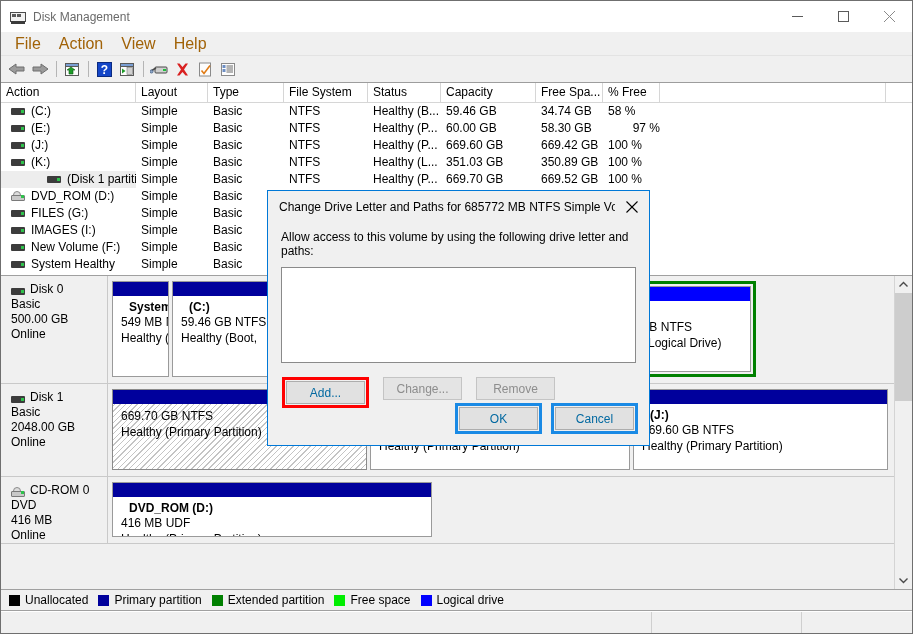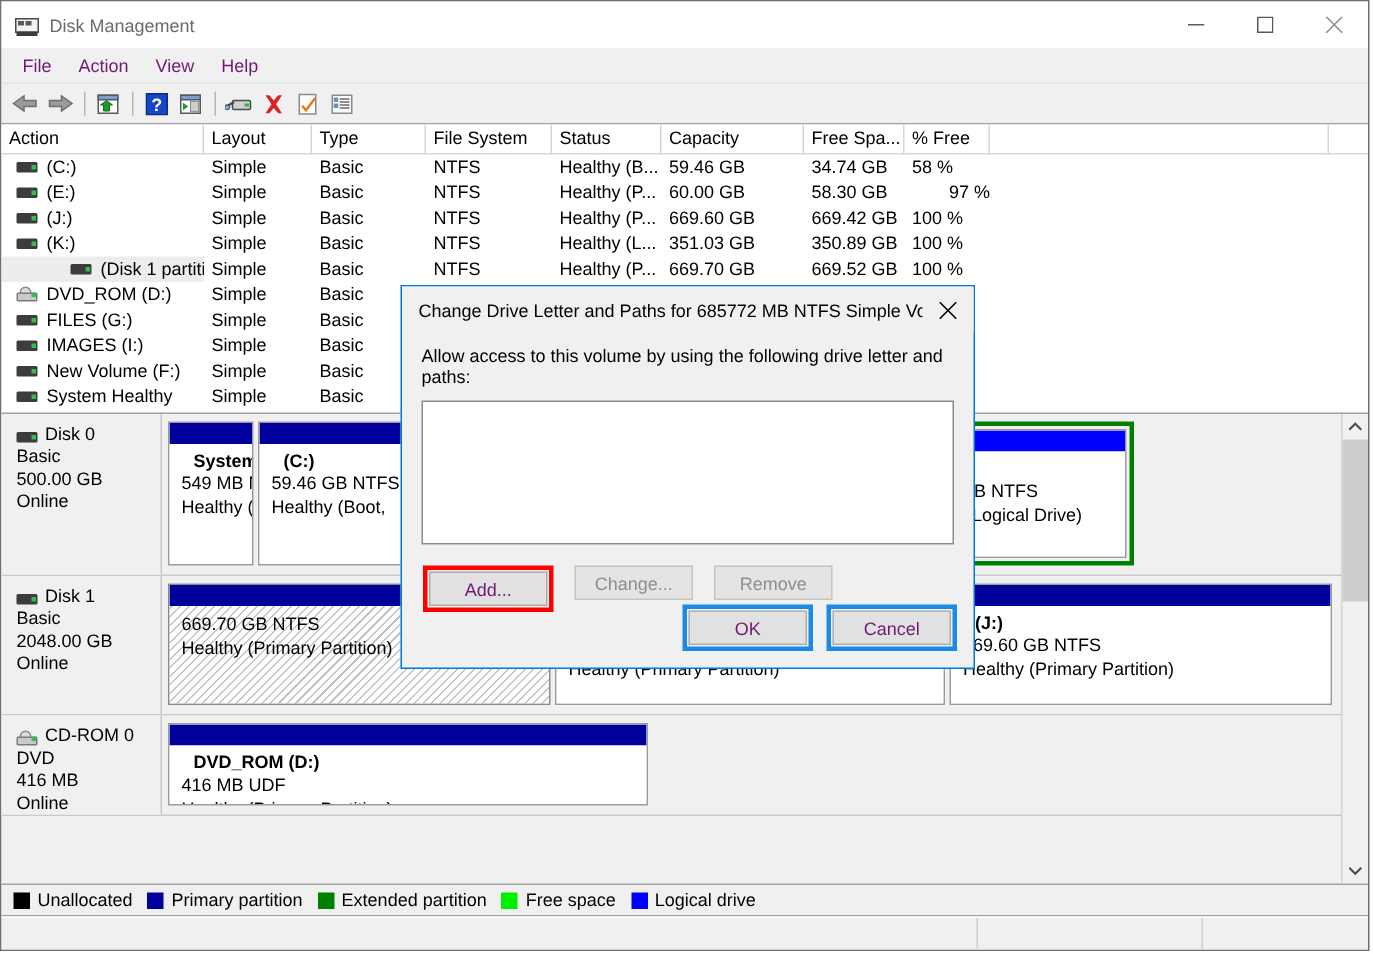--- a/index.html
+++ b/index.html
@@ -75,22 +75,22 @@
     height: 23px;
     background: #f0f0f0;
     display: flex;
     align-items: center;
     padding-left: 5px;
     flex: none;
     border-bottom: 1px solid #e3e3e3;
   }
   .menu-item {
     padding: 3px 9px;
-    font-size: 12px;
-    color: #701a75;
+    font-size: 16px;
+    color: #a16207;
   }
 
   
   .toolbar {
     height: 26px;
     background: #f0f0f0;
     display: flex;
     align-items: center;
     padding-left: 5px;
     flex: none;
@@ -356,21 +356,21 @@
     gap: 14px;
   }
   .btn {
     width: 79px; height: 23px;
     background: #e1e1e1;
     border: 1px solid #adadad;
     box-sizing: border-box;
     font-size: 12px;
     display: flex; align-items: center; justify-content: center;
     font-family: "Liberation Sans", sans-serif;
-    color: #701a75;
+    color: #0369a1;
   }
   .btn.disabled { color: #8d8d8d; background: #e4e4e4; border-color: #c4c4c4; }
   .highlight-red {
     border: 3px solid #ff0000;
     box-sizing: border-box;
     padding: 1px;
     display: inline-flex;
   }
   .highlight-blue {
     border: 3px solid #1a8ae5;

